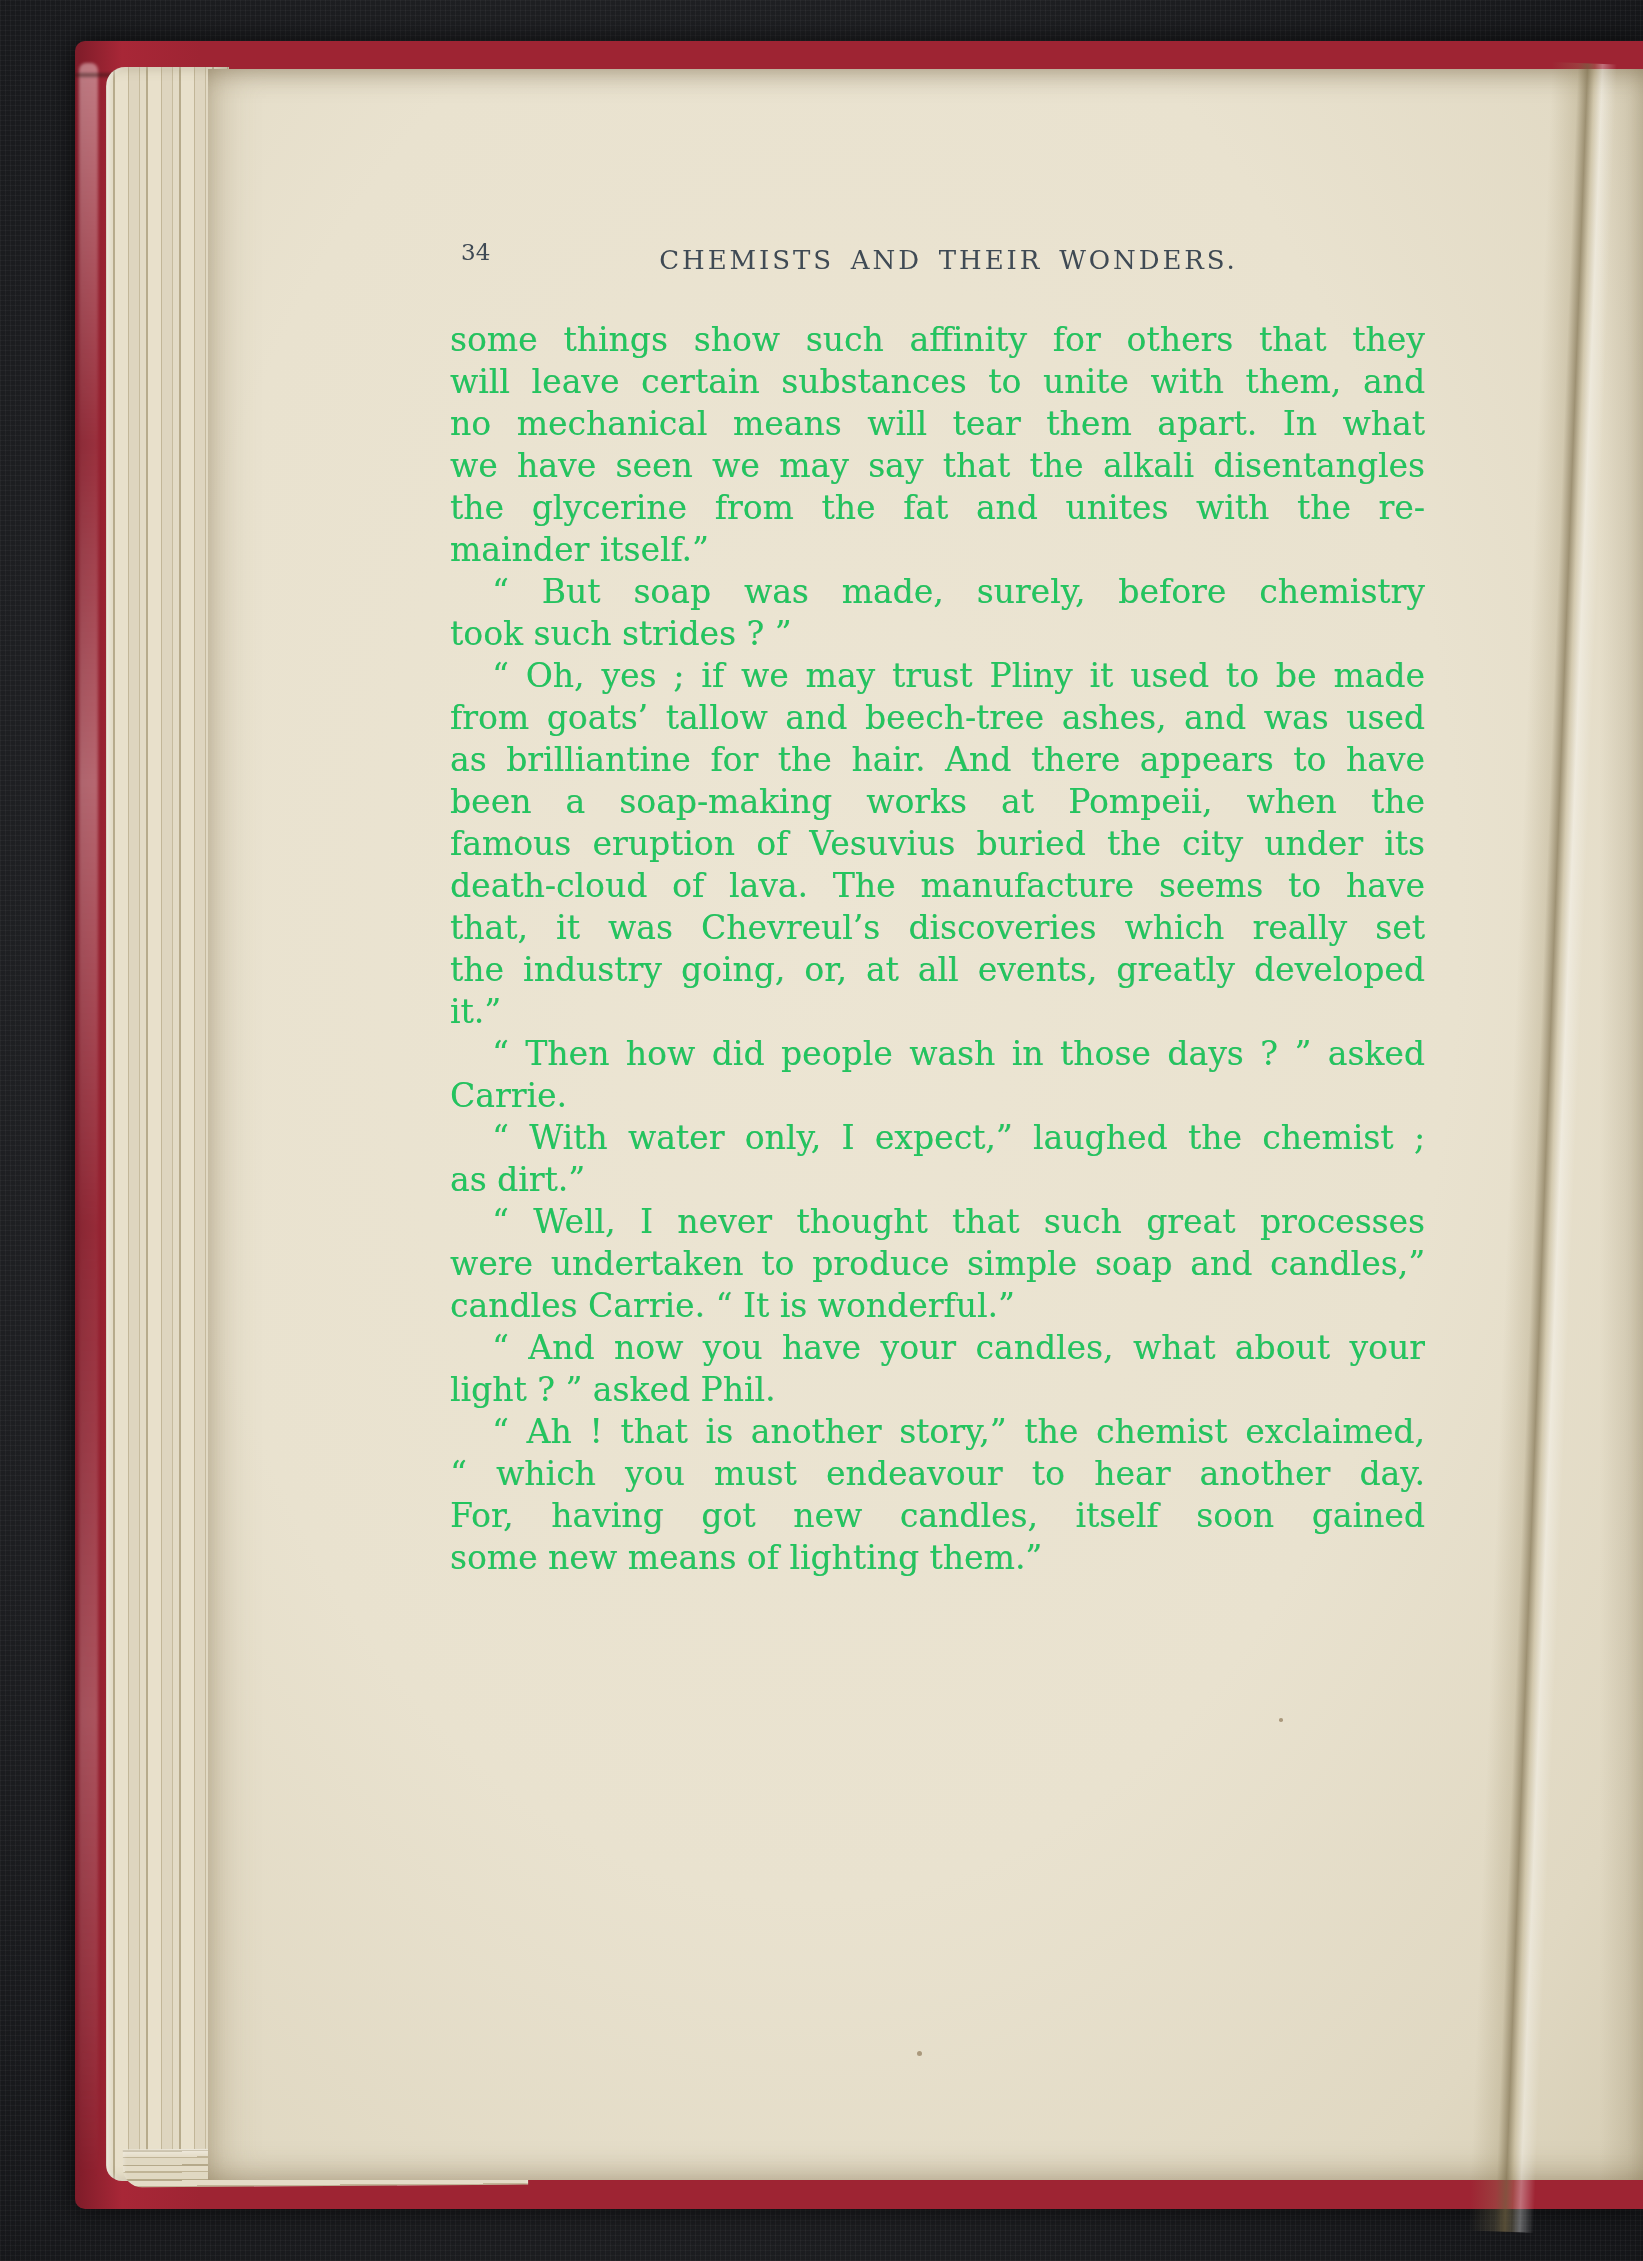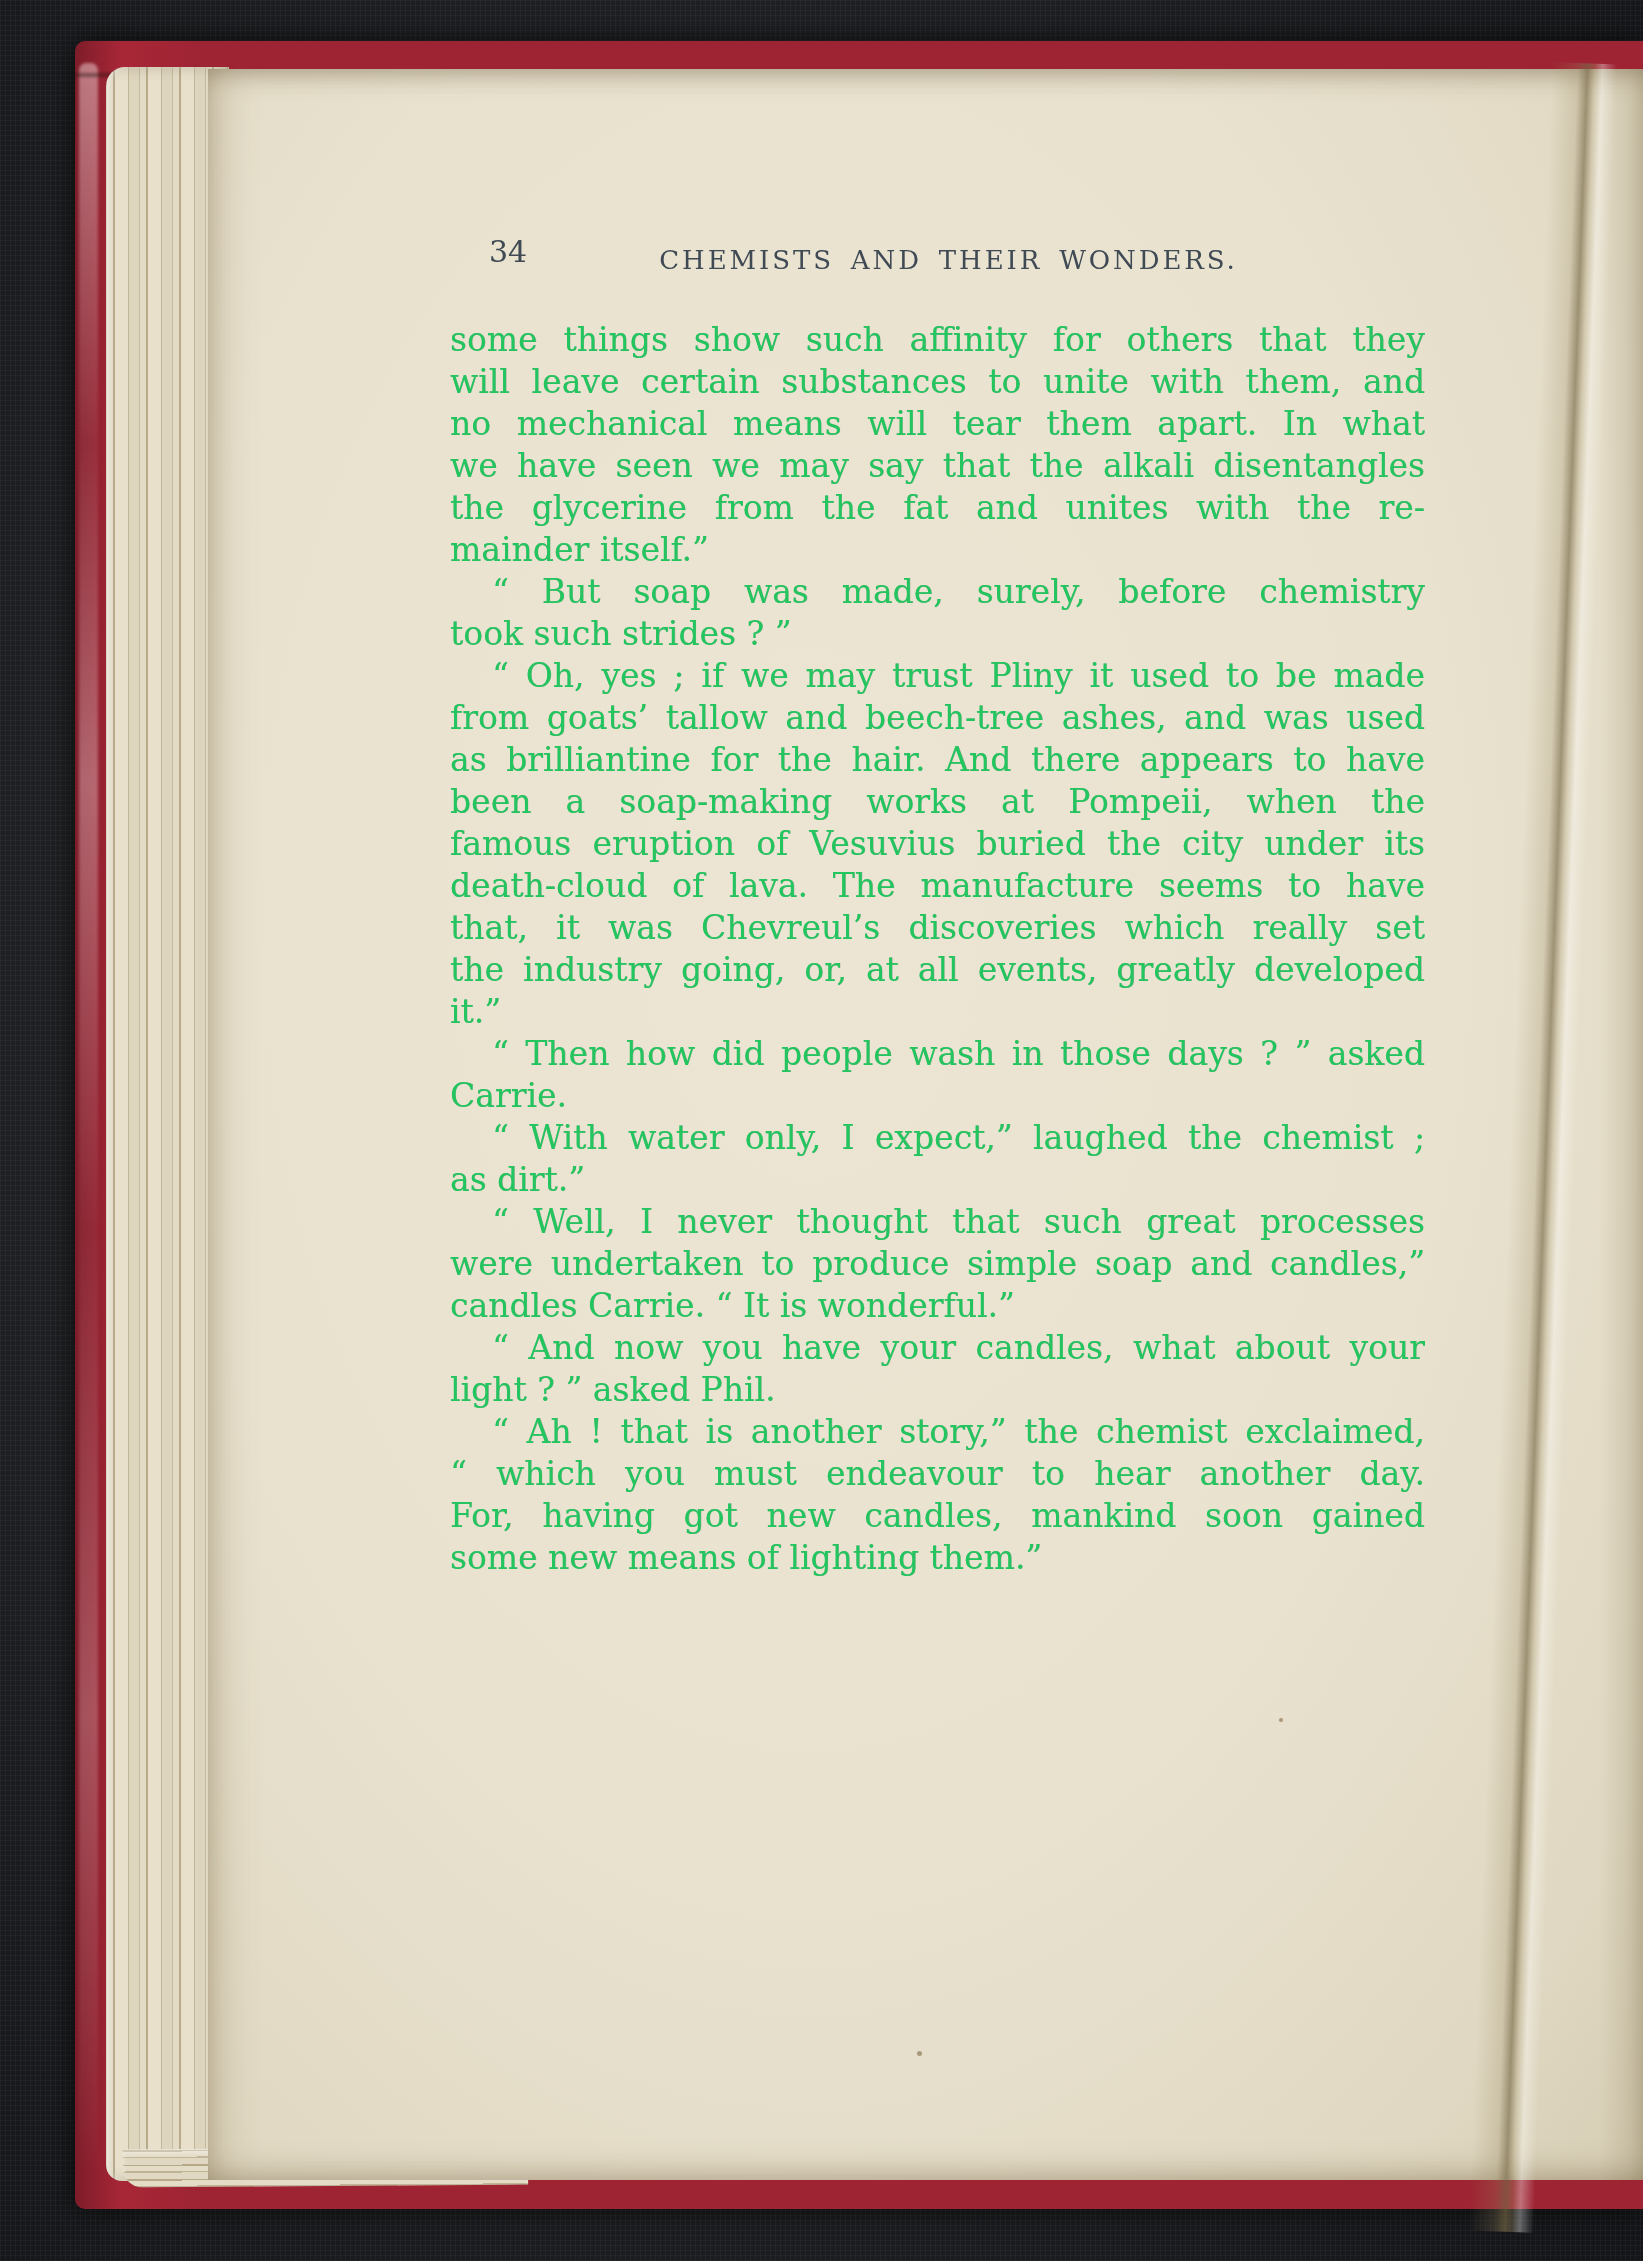--- a/index.html
+++ b/index.html
@@ -71,21 +71,21 @@
     transform:rotate(2.2deg);transform-origin:top left;
   }
   .facing-page-edge{
     position:absolute;top:0;right:0;width:43px;height:100%;
     background:linear-gradient(90deg, rgba(130,115,80,0) 0%, rgba(130,115,80,0.18) 70%, rgba(130,115,80,0.3) 100%);
   }
   
   .speck{position:absolute;width:3.6px;height:3.6px;border-radius:50%;background:rgba(120,95,60,0.55);}
   
   .page-header{position:absolute;left:461px;top:236px;width:975px;height:35px;color:#3f4a54;}
-  .page-number{position:absolute;left:0;top:0;font-size:30px;line-height:32px;margin-left:28px;}
+  .page-number{position:absolute;left:0;top:0;font-size:23px;line-height:32px;}
   .running-title{
     position:absolute;left:0;right:0;top:10px;text-align:center;
     font-size:26px;line-height:29px;letter-spacing:2.9px;word-spacing:5.8px;
   }
   
   .body-text{
     position:absolute;left:450px;top:319px;width:975px;color:#22c55e;
     font-size:33px;
     text-shadow:0.3px 0.4px 0.4px rgba(62,73,83,0.35);
   }
@@ -137,17 +137,17 @@
       <div class="line">Carrie.</div>
       <div class="line j in">“ With water only, I expect,” laughed the chemist ;</div>
       <div class="line">as dirt.”</div>
       <div class="line j in">“ Well, I never thought that such great processes</div>
       <div class="line j">were undertaken to produce simple soap and candles,”</div>
       <div class="line">candles Carrie. “ It is wonderful.”</div>
       <div class="line j in">“ And now you have your candles, what about your</div>
       <div class="line">light ? ” asked Phil.</div>
       <div class="line j in">“ Ah ! that is another story,” the chemist exclaimed,</div>
       <div class="line j">“ which you must endeavour to hear another day.</div>
-      <div class="line j">For, having got new candles, mankind soon gained</div>
+      <div class="line j">For, having got new candles, itself soon gained</div>
       <div class="line">some new means of lighting them.”</div>
     </div>
 </div>
 
 
 </body></html>

